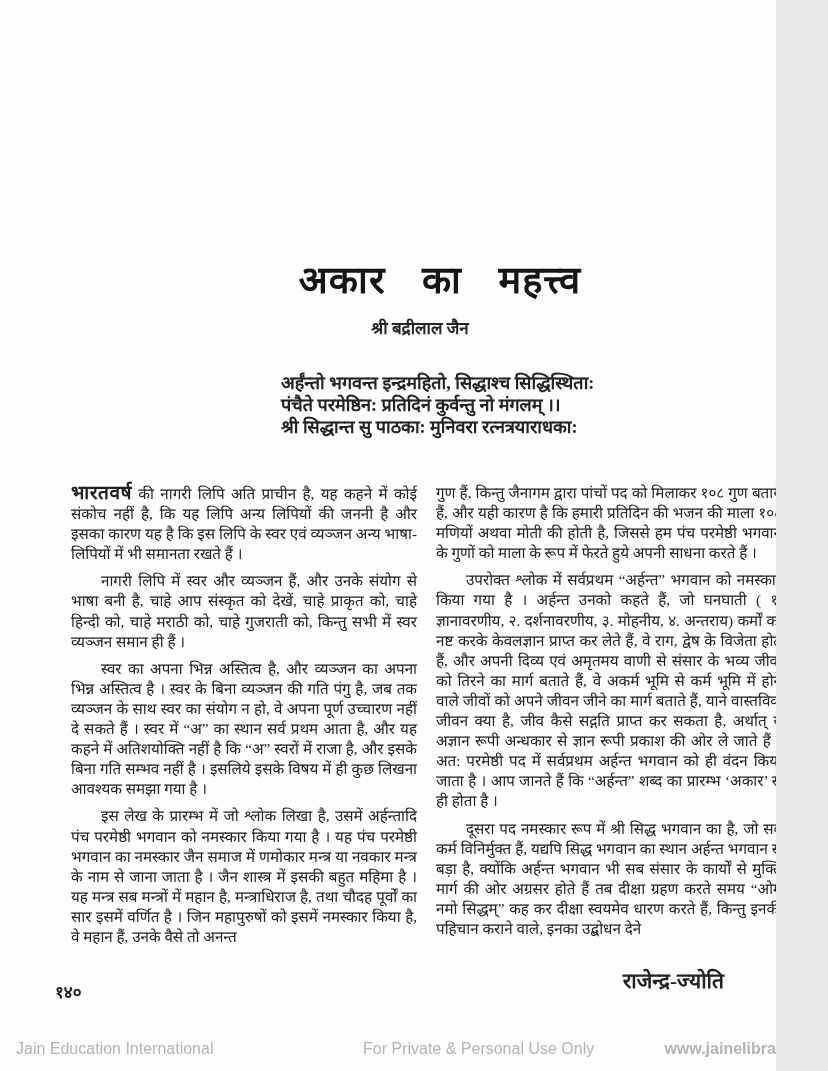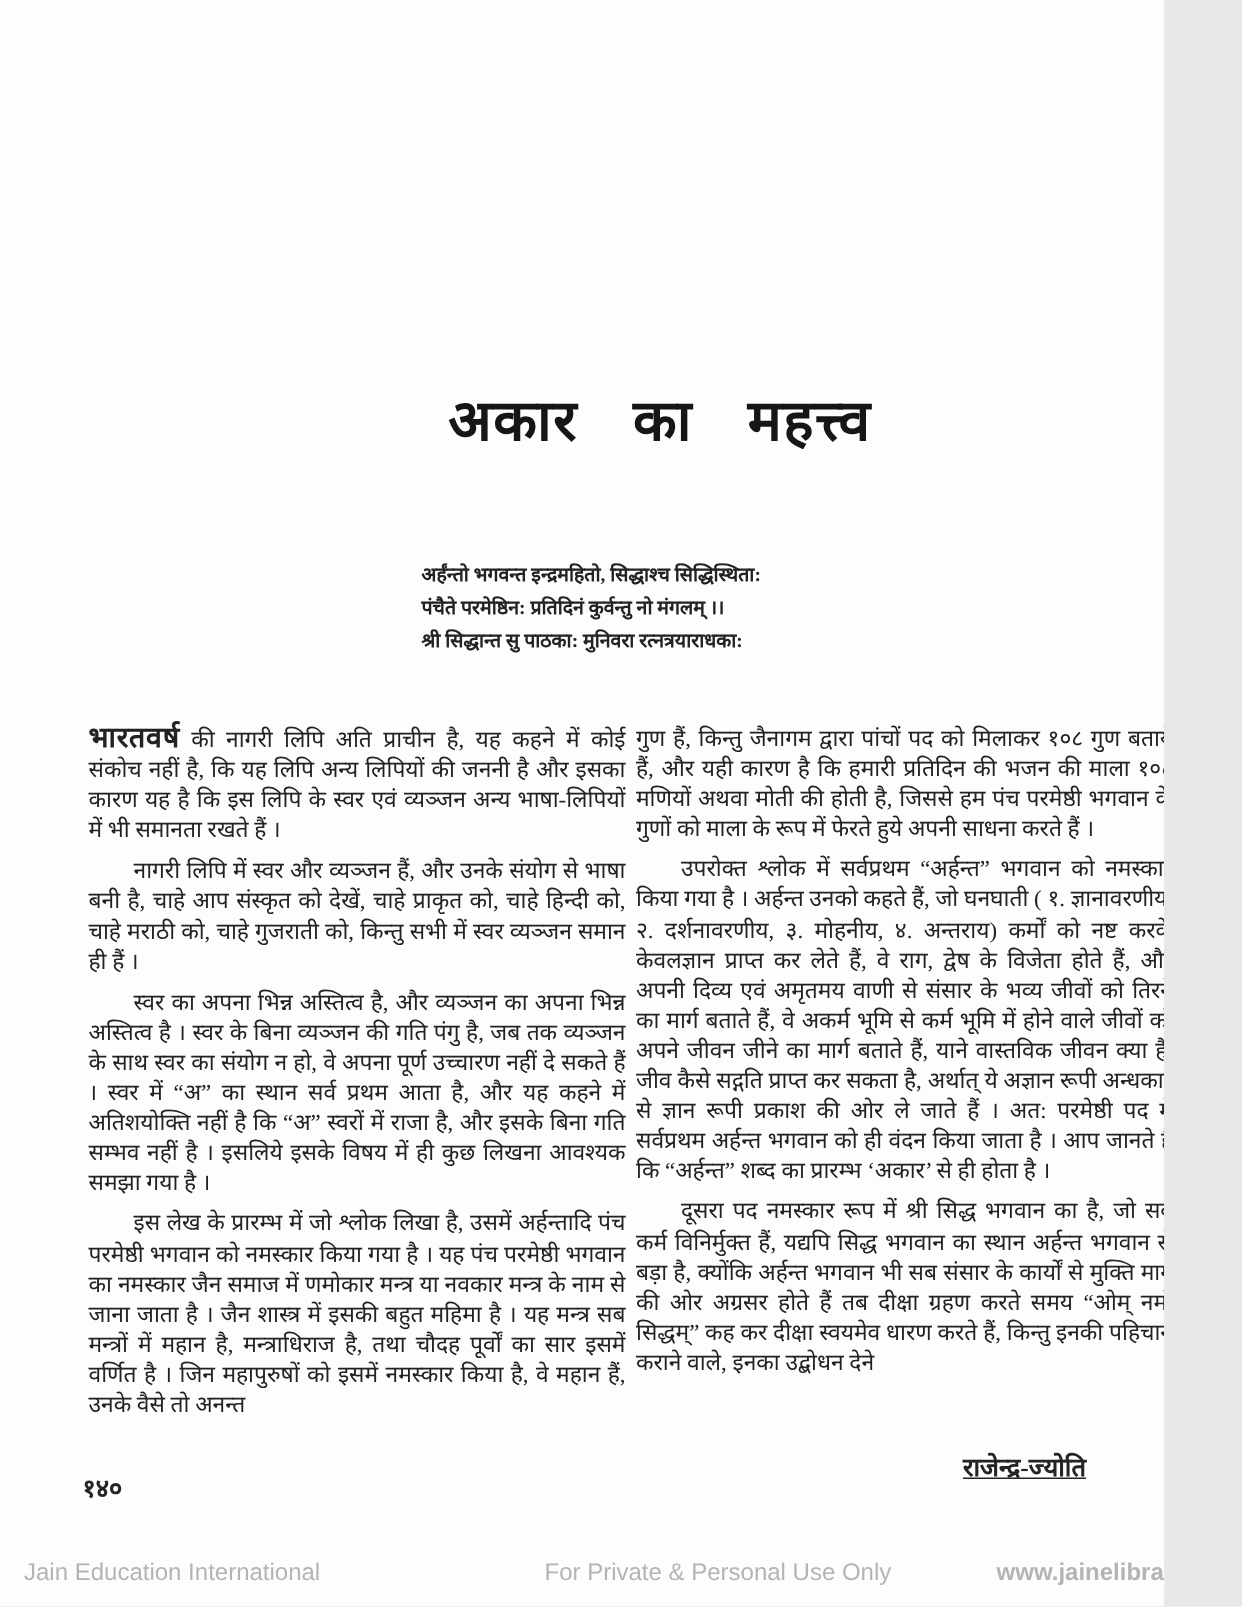--- a/index.html
+++ b/index.html
@@ -18,57 +18,58 @@
     word-spacing:26px;letter-spacing:1px;
     color:#161616;margin:0;
   }
   .author{
     position:absolute;left:120px;top:316px;width:600px;
     text-align:center;
     font-size:17px;font-weight:bold;color:#262626;
   }
   .verse{
     position:absolute;left:281px;top:372px;width:340px;
-    font-size:13px;font-weight:bold;line-height:22px;
+    font-size:18px;font-weight:bold;line-height:22px;
     color:#232323;white-space:nowrap;
   }
   .col{
     position:absolute;top:483px;width:362px;
     font-size:15.2px;line-height:20.1px;
     text-align:justify;color:#222;
   }
   .col-left{left:55px;}
   .col-right{left:420px;}
-  .col p{margin:0 0 7px 4px;}
+  .col p{margin:0 0 7px 16px;}
   .col p.indent{text-indent:30px;}
   .lead-word{font-weight:bold;font-size:19px;letter-spacing:0.5px;}
   .footer-left{
     position:absolute;left:55px;top:966px;
     font-size:17px;font-weight:bold;color:#242424;margin-top:14px;
   }
   .footer-right{
     position:absolute;right:52px;top:966px;
-    font-size:17px;font-weight:bold;color:#242424;text-decoration:underline;
+    font-size:21px;font-weight:bold;color:#242424;
   }
   .bottombar{
     position:absolute;left:0;top:1040px;width:828px;height:20px;
     font-family:"Liberation Sans","DejaVu Sans",sans-serif;
     font-size:16px;color:#b4b4b4;
   }
   .bottombar .bb-left{position:absolute;left:16px;}
   .bottombar .bb-center{position:absolute;left:363px;}
   .bottombar .bb-right{position:absolute;right:8px;font-weight:bold;}
 </style>
 </head>
 <body>
 
 <div class="page">
 
   <h1 class="title">अकार का महत्त्व</h1>
 
+  <div class="author">श्री बद्रीलाल जैन</div>
 
   <div class="verse">
     <div>अर्हंन्तो भगवन्त इन्द्रमहितो, सिद्धाश्च सिद्धिस्थिता:</div>
     <div>पंचैते परमेष्ठिन: प्रतिदिनं कुर्वन्तु नो मंगलम् ।।</div>
     <div>श्री सिद्धान्त सु पाठका: मुनिवरा रत्नत्रयाराधका:</div>
   </div>
 
   <div class="col col-left">
     <p><span class="lead-word">भारतवर्ष</span><span> की नागरी लिपि अति प्राचीन है, यह कहने में कोई संकोच नहीं है, कि यह लिपि अन्य लिपियों की जननी है और इसका कारण यह है कि इस लिपि के स्वर एवं व्यञ्जन अन्य भाषा-लिपियों में भी समानता रखते हैं ।</span></p>
     <p class="indent">नागरी लिपि में स्वर और व्यञ्जन हैं, और उनके संयोग से भाषा बनी है, चाहे आप संस्कृत को देखें, चाहे प्राकृत को, चाहे हिन्दी को, चाहे मराठी को, चाहे गुजराती को, किन्तु सभी में स्वर व्यञ्जन समान ही हैं ।</p>

